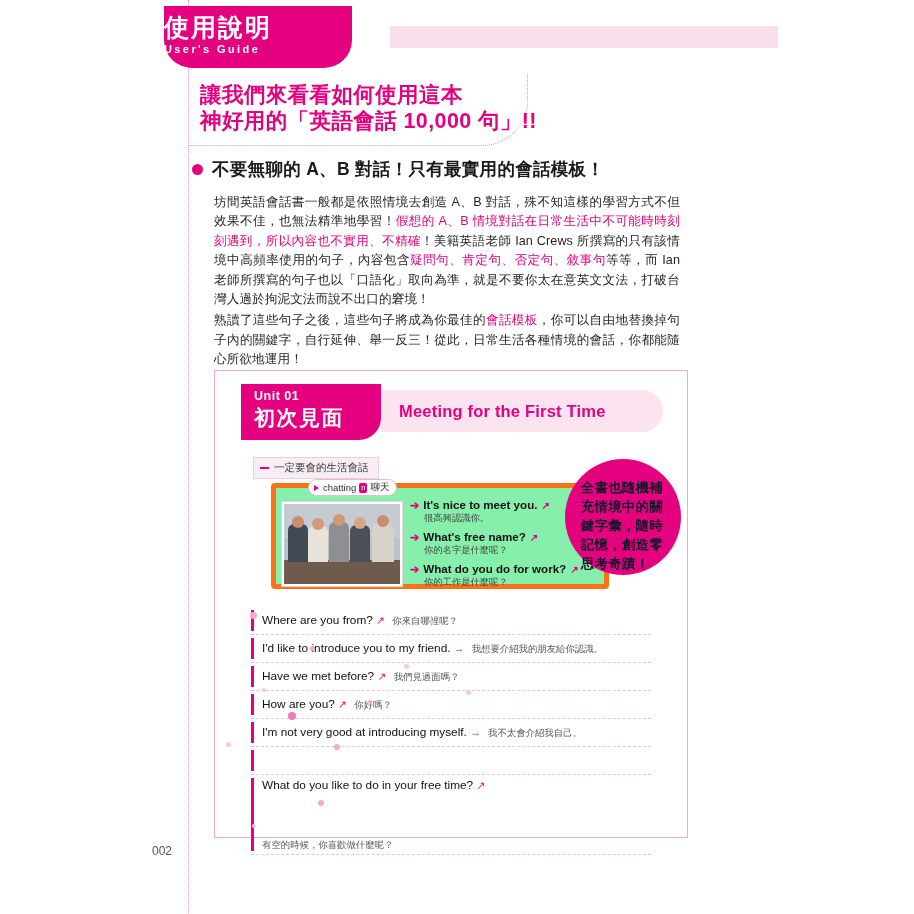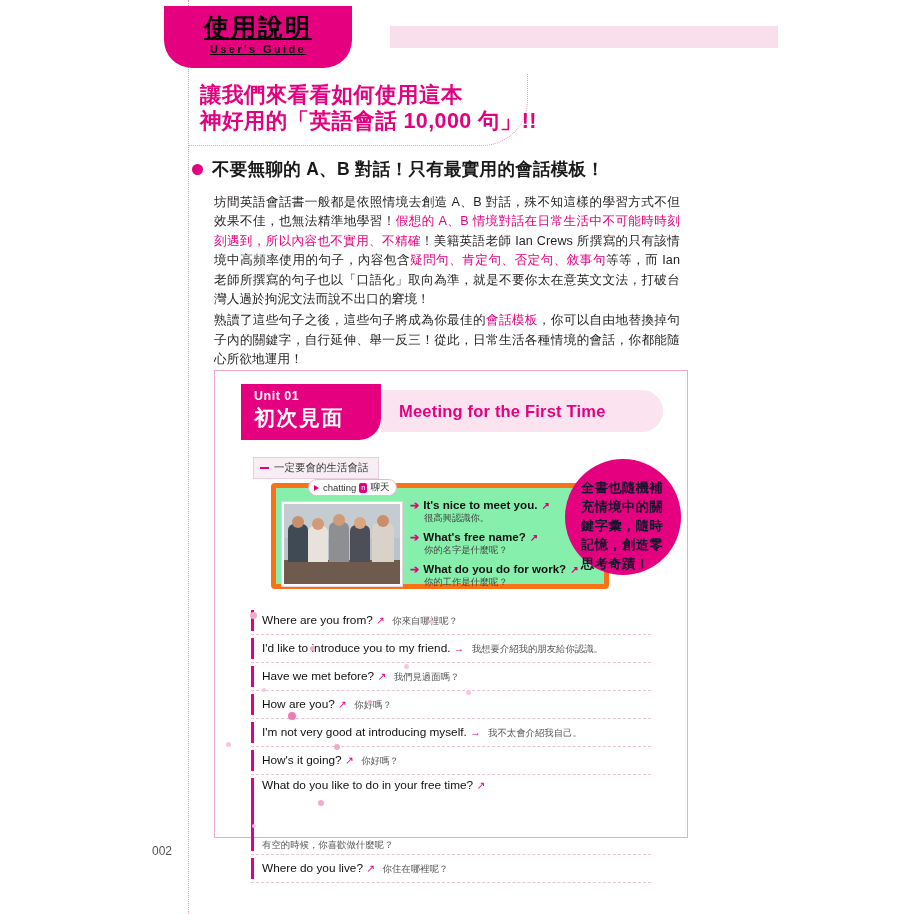--- a/index.html
+++ b/index.html
@@ -26,24 +26,23 @@
     left: 390px; top: 26px;
     width: 388px; height: 22px;
     background: #f9dfec;
   }
   .header-tab {
     position: absolute;
     left: 164px; top: 6px;
     width: 188px; height: 62px;
     background: #e4007f;
     border-radius: 0 0 28px 28px;
-    color: #000000;
-    text-align: center;
+    color: #ffffff;
+    text-align: left;
     padding-top: 6px;
-    text-decoration: underline;
   }
   .header-tab .cn {
     font-size: 25px; font-weight: bold; letter-spacing: 2px;
     line-height: 30px;
   }
   .header-tab .en {
     font-size: 11px; letter-spacing: 2.4px; margin-top: 1px;
     font-weight: bold;
   }
 
@@ -381,41 +380,30 @@
     <div class="sitem inline">
       <div class="tick"></div>
       <div class="body">
         <span class="en"><span>I'm not very good at introducing myself.</span> <span class="arw">→</span></span>
         <span class="cn">我不太會介紹我自己。</span>
       </div>
     </div>
 
     <div class="sitem inline">
       <div class="tick"></div>
-      <div class="body">
-        <span class="en"><span>How's it going?</span> <span class="arw">↗</span></span>
-        <span class="cn">你好嗎？</span>
-      </div>
     </div>
 
     <div class="sitem">
       <div class="tick"></div>
       <div class="body">
         <div class="en"><span>What do you like to do in your free time?</span> <span class="arw">↗</span></div>
         <div class="cn">有空的時候，你喜歡做什麼呢？</div>
       </div>
     </div>
 
-    <div class="sitem inline">
-      <div class="tick"></div>
-      <div class="body">
-        <span class="en"><span>Where do you live?</span> <span class="arw">↗</span></span>
-        <span class="cn">你住在哪裡呢？</span>
-      </div>
-    </div>
 
   </div>
 </div>
 
 <div class="dot" style="left:250px; top:612px; width:7px; height:7px; background:#f5a9cd;"></div>
 <div class="dot" style="left:310px; top:646px; width:5px; height:5px; background:#f5a9cd;"></div>
 <div class="dot" style="left:288px; top:712px; width:8px; height:8px; background:#f07ab4;"></div>
 <div class="dot" style="left:334px; top:744px; width:6px; height:6px; background:#f5a9cd;"></div>
 <div class="dot" style="left:262px; top:688px; width:4px; height:4px; background:#f9c6de;"></div>
 <div class="dot" style="left:404px; top:664px; width:5px; height:5px; background:#f9c6de;"></div>

